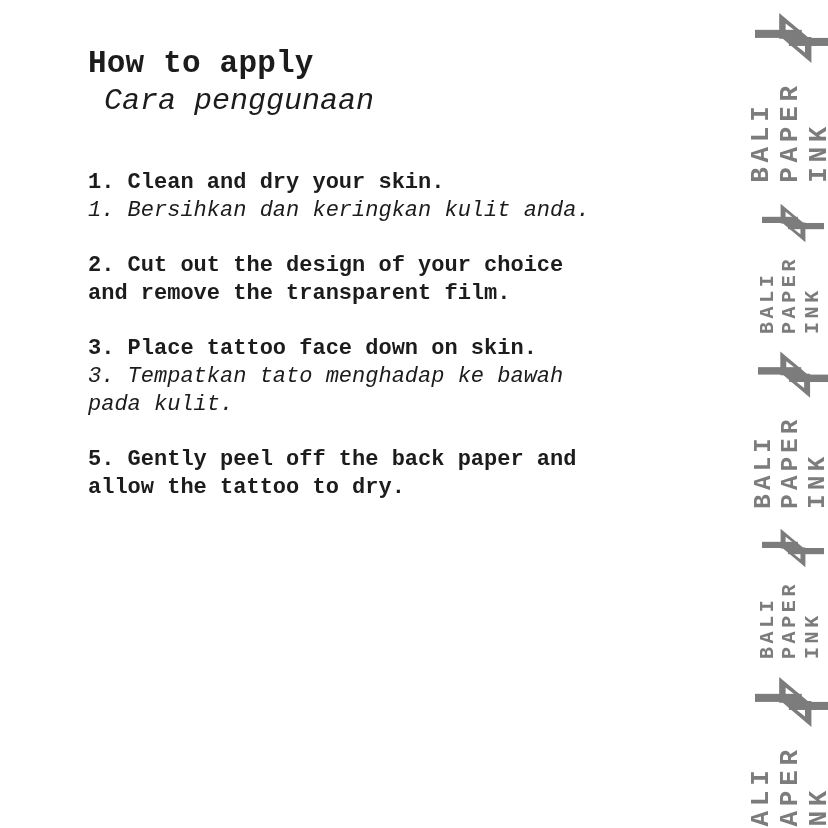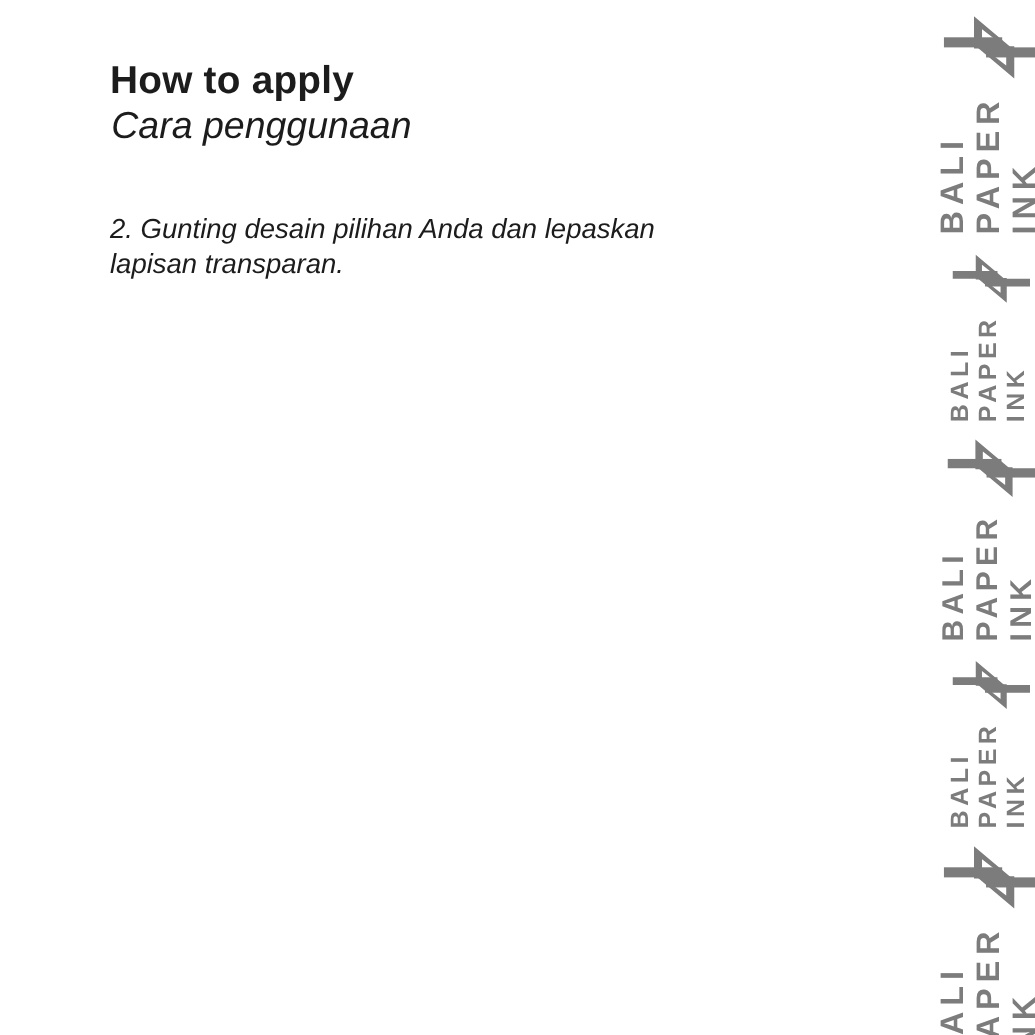--- a/index.html
+++ b/index.html
@@ -1,39 +1,39 @@
 <!DOCTYPE html>
 <html><head>
 <meta charset="utf-8">
 <style>
   html,body { margin:0; padding:0; background:#ffffff; }
   .canvas {
     position:relative;
     width:828px; height:828px;
     background:#ffffff;
     overflow:hidden;
-    font-family:Liberation Sans, sans-serif;
+    font-family:Liberation Mono, monospace;
     color:#1c1c1c;
   }
 
   
   .content {
     position:absolute;
     left:88px; top:46px;
     width:505px;
   }
   .title {
     margin:0;
     font-size:31px;
     line-height:36px;
     font-weight:700;
     letter-spacing:0.2px;
   }
   .subtitle {
-    margin:1px 0 0 1px;
+    margin:1px 0 0 16px;
     font-size:30px;
     line-height:36px;
     font-weight:400;
     font-style:italic;
   }
   .steps { margin-top:50px; }
   .step { margin:0 0 27px 0; }
   .step p { margin:0; font-size:22px; line-height:28px; }
   .step .en { font-weight:700; }
   .step .id { font-style:italic; font-weight:400; }
@@ -91,25 +91,34 @@
 <body>
 
 <div class="canvas">
 
   <main class="content">
     <h1 class="title">How to apply</h1>
     <h2 class="subtitle">Cara penggunaan</h2>
 
     <div class="steps">
       <section class="step">
-        <p class="id">2. Gunting desain pilihan Anda dan lepaskan lapisan transparan.</p>
-      </section>
-      <section class="step">
-      </section>
-      <section class="step">
+        <p class="en">1. Clean and dry your skin.</p>
+        <p class="id">1. Bersihkan dan keringkan kulit anda.</p>
+      </section>
+      <section class="step">
+        <p class="en">2. Cut out the design of your choice and remove the transparent film.</p>
+      </section>
+      <section class="step">
+        <p class="en">3. Place tattoo face down on skin.</p>
+        <p class="id">3. Tempatkan tato menghadap ke bawah pada kulit.</p>
+      </section>
+      <section class="step">
+      </section>
+      <section class="step">
+        <p class="en">5. Gently peel off the back paper and allow the tattoo to dry.</p>
       </section>
     </div>
   </main>
 
   <aside class="watermark-strip">
 
     <div class="wm-unit size-a">
       <svg class="wm-logo" viewBox="0 0 100 62" xmlns="http://www.w3.org/2000/svg">
         <path fill-rule="evenodd" d="M30 0 L68 32 L30 32 Z M38 13 L56 27 L38 27 Z"></path>
         <rect x="0" y="21" width="58" height="10"></rect>

